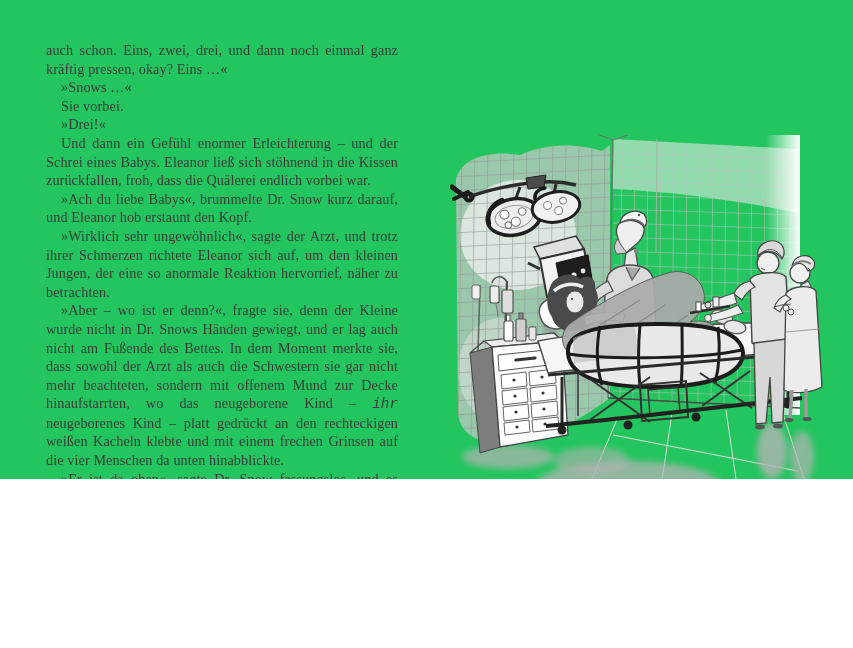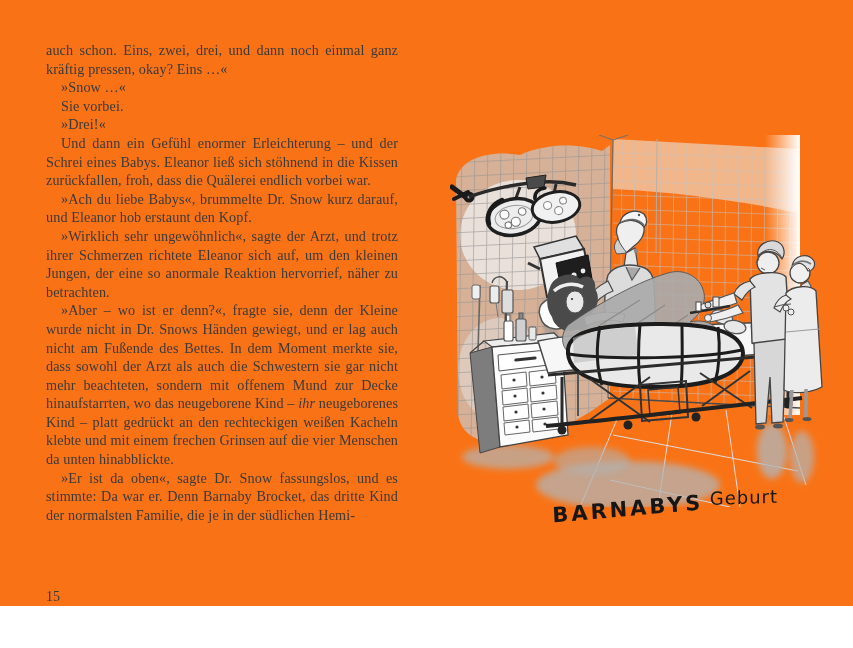--- a/index.html
+++ b/index.html
@@ -1,42 +1,42 @@
 <!DOCTYPE html>
 <html><head>
 <meta charset="utf-8">
 <style>
   html,body{margin:0;padding:0;background:#ffffff;}
-  .spread{position:relative;width:853px;height:606px;background:#f97316;overflow:hidden;
+  .spread{position:relative;width:853px;height:479px;background:#22c55e;overflow:hidden;
           font-family:"Liberation Serif", serif;color:#333;}
   
   .text-col{position:absolute;left:46px;top:41px;width:352px;}
   .text-col p{margin:0;font-size:14.2px;line-height:18.6px;text-align:justify;
               color:#3a3a3a;letter-spacing:.1px;}
   .text-col p.ind{text-indent:15px;}
-  .text-col em{font-style:italic;}
+  .text-col em{font-style:italic;font-family:Liberation Mono, monospace;}
   .pagenum{position:absolute;left:46px;top:589px;width:330px;text-align:left;
            font-size:14px;color:#3a3a3a;}
   
   .illo{position:absolute;left:450px;top:135px;width:400px;height:372px;}
   .caption{position:absolute;left:552px;top:494px;width:220px;
            font-family:"DejaVu Sans", sans-serif;color:#161616;
            transform:rotate(-5deg) skewX(-2deg);white-space:nowrap;}
   .caption .w1{font-size:21px;font-weight:600;letter-spacing:3px;}
   .caption .w2{font-size:18px;font-weight:500;letter-spacing:1px;margin-left:7px;
                display:inline-block;transform:rotate(3deg) translateY(-2px);}
 </style>
 </head>
 <body>
 
 <div class="spread">
 
   <div class="text-col">
     <p>auch schon. Eins, zwei, drei, und dann noch einmal ganz kräftig pressen, okay? Eins …«</p>
-    <p class="ind">»Snow …«</p>
+    <p class="ind">»Snows …«</p>
     <p class="ind">Sie vorbei.</p>
     <p class="ind">»Drei!«</p>
     <p class="ind">Und dann ein Gefühl enormer Erleichterung – und der Schrei eines Babys. Eleanor ließ sich stöhnend in die Kissen zurückfallen, froh, dass die Quälerei endlich vorbei war.</p>
     <p class="ind">»Ach du liebe Babys«, brummelte Dr. Snow kurz darauf, und Eleanor hob erstaunt den Kopf.</p>
     <p class="ind">»Wirklich sehr ungewöhnlich«, sagte der Arzt, und trotz ihrer Schmerzen richtete Eleanor sich auf, um den kleinen Jungen, der eine so anormale Reaktion hervorrief, näher zu betrachten.</p>
     <p class="ind"><span>»Aber – wo ist er denn?«, fragte sie, denn der Kleine wurde nicht in Dr. Snows Händen gewiegt, und er lag auch nicht am Fußende des Bettes. In dem Moment merkte sie, dass sowohl der Arzt als auch die Schwestern sie gar nicht mehr beachteten, sondern mit offenem Mund zur Decke hinaufstarrten, wo das neugeborene Kind – </span><em>ihr</em><span> neugeborenes Kind – platt gedrückt an den rechteckigen weißen Kacheln klebte und mit einem frechen Grinsen auf die vier Menschen da unten hinabblickte.</span></p>
     <p class="ind">»Er ist da oben«, sagte Dr. Snow fassungslos, und es stimmte: Da war er. Denn Barnaby Brocket, das dritte Kind der normalsten Familie, die je in der südlichen Hemi-</p>
   </div>
   <div class="pagenum">15</div>
 

